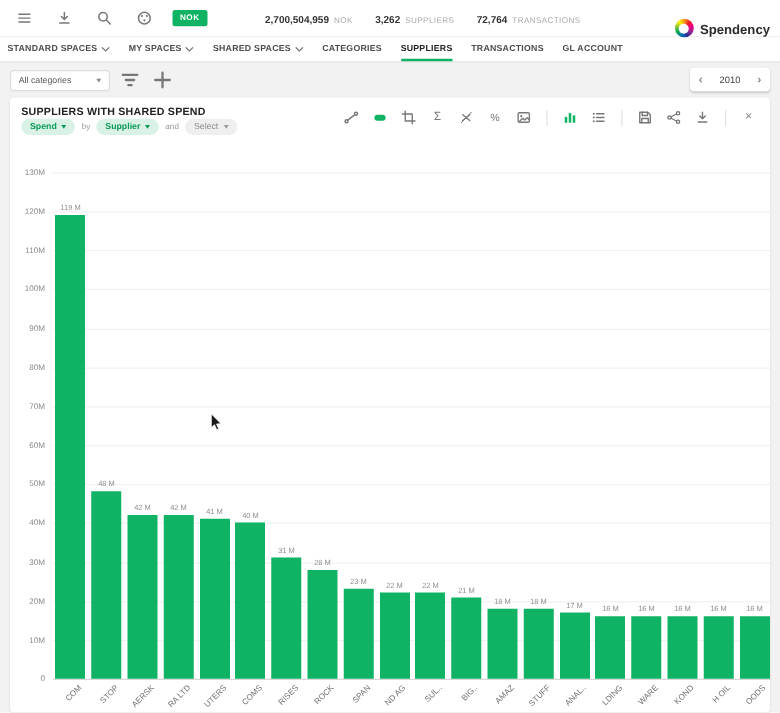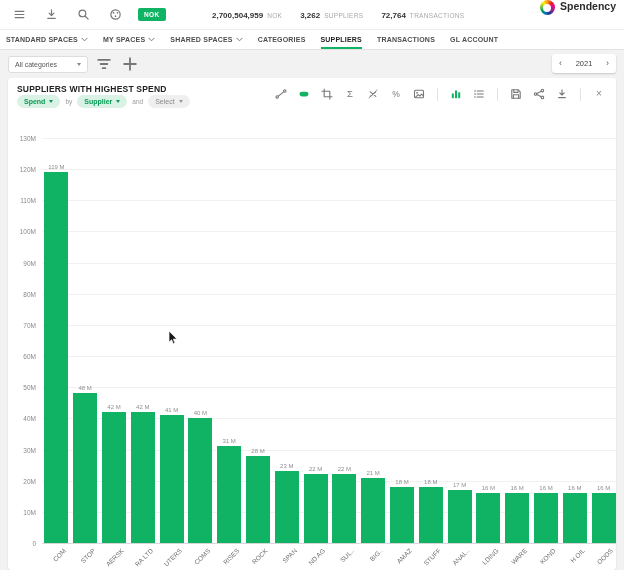--- a/index.html
+++ b/index.html
@@ -9,21 +9,21 @@
   
   .topbar { position:absolute; left:0; top:0; width:624px; height:30px; background:#fff; border-bottom:1px solid #ededed; display:flex; align-items:center; padding-left:8px; z-index:5; }
   .tb-icons { display:flex; align-items:center; gap:10px; }
   .icon-btn { width:22px; height:22px; display:flex; align-items:center; justify-content:center; cursor:pointer; }
   .icon-btn svg { width:13px; height:13px; }
   .nok-badge { background:var(--green); color:#fff; font-size:6.5px; font-weight:bold; letter-spacing:.4px; padding:3px 6px; border-radius:2px; margin-left:2px; }
   .tb-stats { position:absolute; left:212px; top:0; height:30px; display:flex; align-items:center; gap:18px; }
   .stat { display:flex; align-items:baseline; gap:4px; white-space:nowrap; }
   .stat .num { font-size:8px; font-weight:bold; color:#333; }
   .stat .lbl { font-size:6.5px; color:#a9a9a9; letter-spacing:.3px; }
-  .brand { position:absolute; right:8px; top:0; height:30px; display:flex; align-items:flex-start; gap:5px; }
+  .brand { position:absolute; right:8px; top:0; height:30px; display:flex; align-items:flex-end; gap:5px; }
   .brand-ring { width:15px; height:15px; border-radius:50%; background:conic-gradient(#f7941d,#ed1c24,#ec008c,#92278f,#2e3192,#0072bc,#00a651,#8dc63f,#fff200,#f7941d); position:relative; }
   .brand-ring::after { content:""; position:absolute; left:3.5px; top:3.5px; width:8px; height:8px; background:#fff; border-radius:50%; }
   .brand-name { font-size:10.5px; font-weight:bold; color:#2d2d2d; }
 
   
   .navbar { position:absolute; left:0; top:30px; width:624px; height:20px; background:#fff; border-bottom:1px solid #e2e2e2; display:flex; align-items:center; gap:15px; padding-left:6px; z-index:5; }
   .tab { display:flex; align-items:center; gap:3px; font-size:7px; font-weight:bold; color:#4d4d4d; letter-spacing:.2px; height:19px; cursor:pointer; position:relative; white-space:nowrap; }
   .tab.active { color:#222; }
   .tab.active::after { content:""; position:absolute; left:0; right:0; bottom:0; height:2px; background:var(--green); }
   .tab svg { width:7px; height:5px; }
@@ -174,27 +174,27 @@
         <path class="st" d="M2.5 3.5h7M4 6h4M5.2 8.5h1.6"></path>
       </svg>
   </span>
   <span class="plus-btn">
     <svg viewBox="0 0 12 12">
         <path class="st" d="M6 2.5v7M2.5 6h7"></path>
       </svg>
   </span>
   <div class="year-pager">
     <span class="pager-btn">‹</span>
-    <span class="year-label">2021</span>
+    <span class="year-label">2010</span>
     <span class="pager-btn">›</span>
   </div>
 </div>
 
 <div class="card">
-  <div class="panel-title">SUPPLIERS WITH HIGHEST SPEND</div>
+  <div class="panel-title">SUPPLIERS WITH SHARED SPEND</div>
 
   <div class="pill-row">
     <span class="pill green">
       <span>Spend</span>
       <span class="caret-down"></span>
     </span>
     <span class="conj">by</span>
     <span class="pill green">
       <span>Supplier</span>
       <span class="caret-down"></span>

